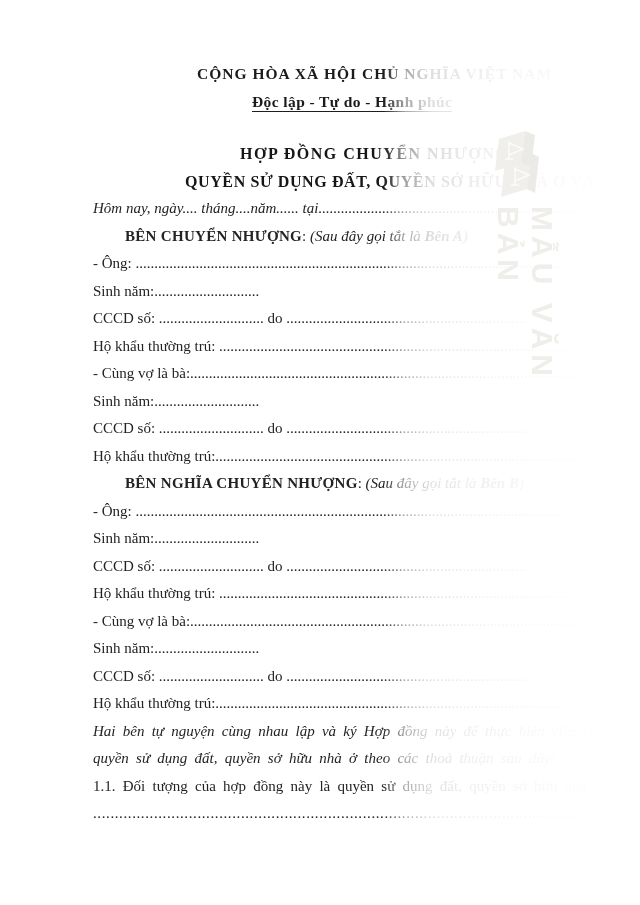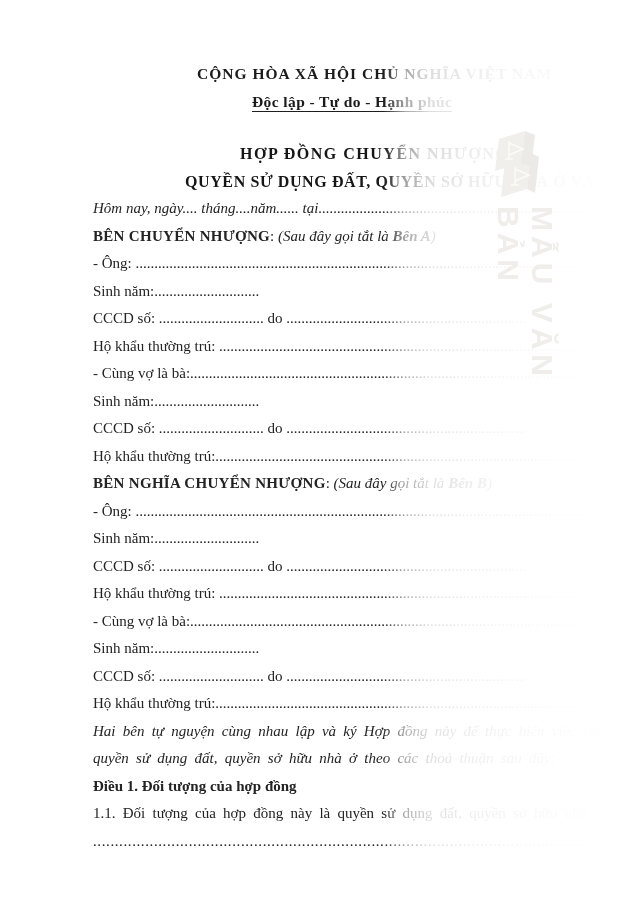--- a/index.html
+++ b/index.html
@@ -12,21 +12,21 @@
   .ln{white-space:nowrap;height:27.5px;line-height:27.5px;font-size:15px;margin-left:93px;}
   .sp{height:25px;}
   .hdr{margin-left:197px;font-weight:bold;font-size:15.5px;letter-spacing:1px;color:#1b1b1b;}
   .motto{margin-left:252px;font-weight:bold;font-size:15.5px;letter-spacing:.4px;color:#1b1b1b;}
   .motto .u{border-bottom:1.6px solid #1e1e1e;padding-bottom:1px;}
   .t1{margin-left:240px;font-weight:bold;font-size:16px;letter-spacing:1.5px;color:#161616;}
   .t2{margin-left:185px;font-weight:bold;font-size:16px;letter-spacing:.6px;color:#161616;}
   .it{font-style:italic;}
   .bd{font-weight:bold;}
   .ws{word-spacing:3.5px;}
-  .party .lbl{font-weight:bold;letter-spacing:.3px;}
+  .party .lbl{font-weight:bold;letter-spacing:.3px;margin-left:32px;}
   .party .note{font-style:italic;}
   .party .nb{font-weight:bold;}
   .dotline{letter-spacing:.6px;}
   .fade{
     position:absolute;top:0;left:383px;width:257px;height:905px;z-index:5;
     background:linear-gradient(90deg,
       rgba(255,255,255,0) 0px,
       rgba(255,255,255,.60) 22px,
       rgba(255,255,255,.85) 48px,
       rgba(255,255,255,.92) 85px,
@@ -77,21 +77,20 @@
     <div class="ln">CCCD số: ............................ do ................................................................</div>
     <div class="ln">Hộ khẩu thường trú: ................................................................................................</div>
     <div class="ln">- Cùng vợ là bà:........................................................................................................</div>
     <div class="ln">Sinh năm:............................</div>
     <div class="ln">CCCD số: ............................ do ................................................................</div>
     <div class="ln">Hộ khẩu thường trú:.................................................................................................</div>
 
     <div class="ln it ws">Hai bên tự nguyện cùng nhau lập và ký Hợp đồng này để thực hiện việc chuyển nhượng</div>
     <div class="ln it ws">quyền sử dụng đất, quyền sở hữu nhà ở theo các thoả thuận sau đây:</div>
 
-    <div class="ln bd">Điều 1. Đối tượng của hợp đồng</div>
     <div class="ln ws">1.1. Đối tượng của hợp đồng này là quyền sử dụng đất, quyền sở hữu nhà ở và tài sản gắn liền với đất</div>
     <div class="ln dotline">....................................................................................................................................................</div>
 
   </div>
 
   <div class="fade"></div>
 
   <div class="wm">
     <svg class="wm-logo" width="60" height="70" viewBox="0 0 60 70">
       <path fill="#f0efec" d="M14 10 L40 2 L36 34 L10 42 Z"></path>

